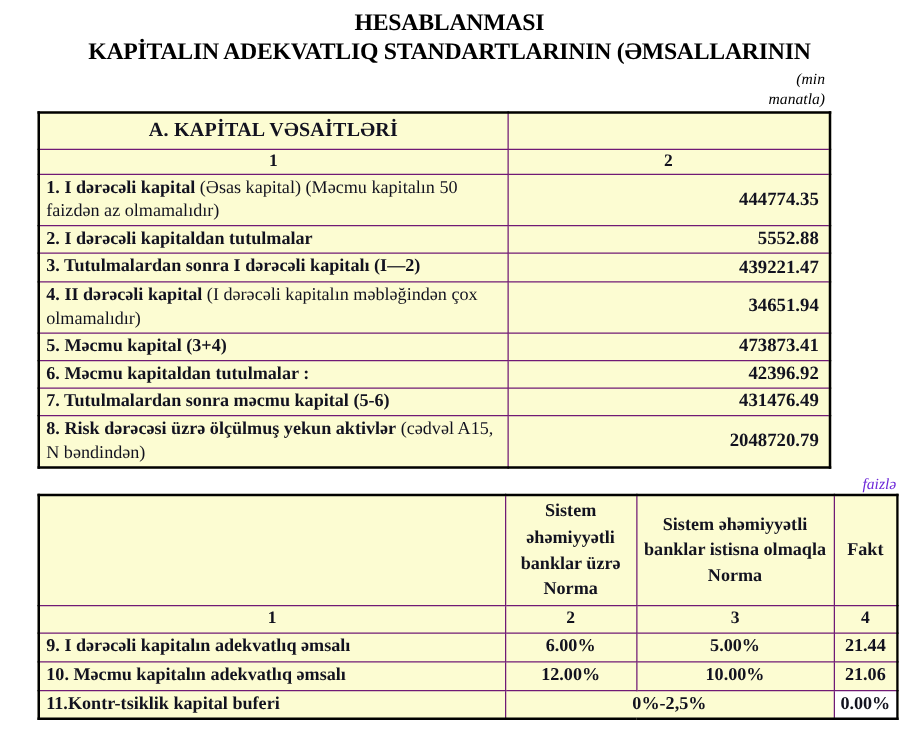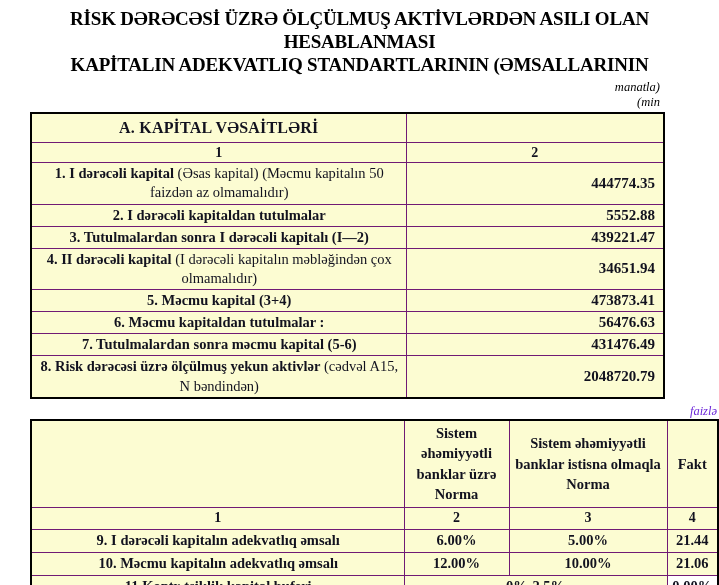--- a/index.html
+++ b/index.html
@@ -14,40 +14,39 @@
   .unit-note{
     width:660px;margin-top:3px;text-align:right;font-style:italic;
     font-size:12.5px;line-height:1.25;color:#000;
   }
   table{border-collapse:collapse;table-layout:fixed;background:#FCFCD2;}
   table.t1{margin:1px 0 0 30px;width:633px;border:2px solid #000;}
   table.t2{margin:0 0 0 30px;width:687px;border:2px solid #000;}
   td{border:1px solid #701a75;font-weight:bold;font-size:14.5px;vertical-align:middle;padding:0;font-family:Liberation Serif, serif;}
   .t1 .cap{ text-align:center;font-size:16px;letter-spacing:0.2px;}
   .num{text-align:center;font-size:14px;}
-  .lbl{text-align:center;padding:1px 4px 1px 5px;line-height:1.32;}
+  .lbl{text-align:left;padding:1px 4px 1px 5px;line-height:1.32;}
   .lbl .rest{font-weight:normal;}
   .val{text-align:right;padding-right:8px;font-size:15px;}
   .t2 .head{text-align:center;line-height:1.42;font-size:14.5px;padding:2px 2px;}
   .t2 .ctr{text-align:center;font-size:14.5px;margin-top:48px;}
   .white{background:#ffffff;}
   .pct-note{width:717px;margin-top:5px;text-align:right;font-style:italic;font-size:12.5px;color:#6d28d9;}
 </style>
 </head>
 <body>
 
 <div class="title">
-  <div>RİSK DƏRƏCƏSİ ÜZRƏ ÖLÇÜLMUŞ AKTİVLƏRDƏN ASILI OLAN</div>
   <div>HESABLANMASI</div>
   <div>KAPİTALIN ADEKVATLIQ STANDARTLARININ (ƏMSALLARININ</div>
 </div>
 
 <div class="unit-note">
+  <div>(min</div>
   <div>manatla)</div>
-  <div>(min</div>
 </div>
 
 <table class="t1">
   <colgroup>
       <col style="width:375px">
       <col style="width:258px">
     </colgroup>
   <tbody>
       <tr style="height:30px">
     <td class="cap">A. KAPİTAL VƏSAİTLƏRİ</td>
@@ -72,21 +71,21 @@
   <tr style="height:41px">
     <td class="lbl"><span>4. II dərəcəli  kapital</span><span class="rest"> (I dərəcəli  kapitalın  məbləğindən çox olmamalıdır)</span></td>
     <td class="val">34651.94</td>
   </tr>
   <tr style="height:21px">
     <td class="lbl"><span>5. Məcmu kapital (3+4)</span><span class="rest"></span></td>
     <td class="val">473873.41</td>
   </tr>
   <tr style="height:21px">
     <td class="lbl"><span>6. Məcmu kapitaldan tutulmalar :</span><span class="rest"></span></td>
-    <td class="val">56476.63</td>
+    <td class="val">42396.92</td>
   </tr>
   <tr style="height:22px">
     <td class="lbl"><span>7. Tutulmalardan  sonra məcmu kapital (5-6)</span><span class="rest"></span></td>
     <td class="val">431476.49</td>
   </tr>
   <tr style="height:41px">
     <td class="lbl"><span>8. Risk dərəcəsi üzrə ölçülmuş  yekun aktivlər</span><span class="rest">  (cədvəl A15, N bəndindən)</span></td>
     <td class="val">2048720.79</td>
   </tr>
 </tbody>

